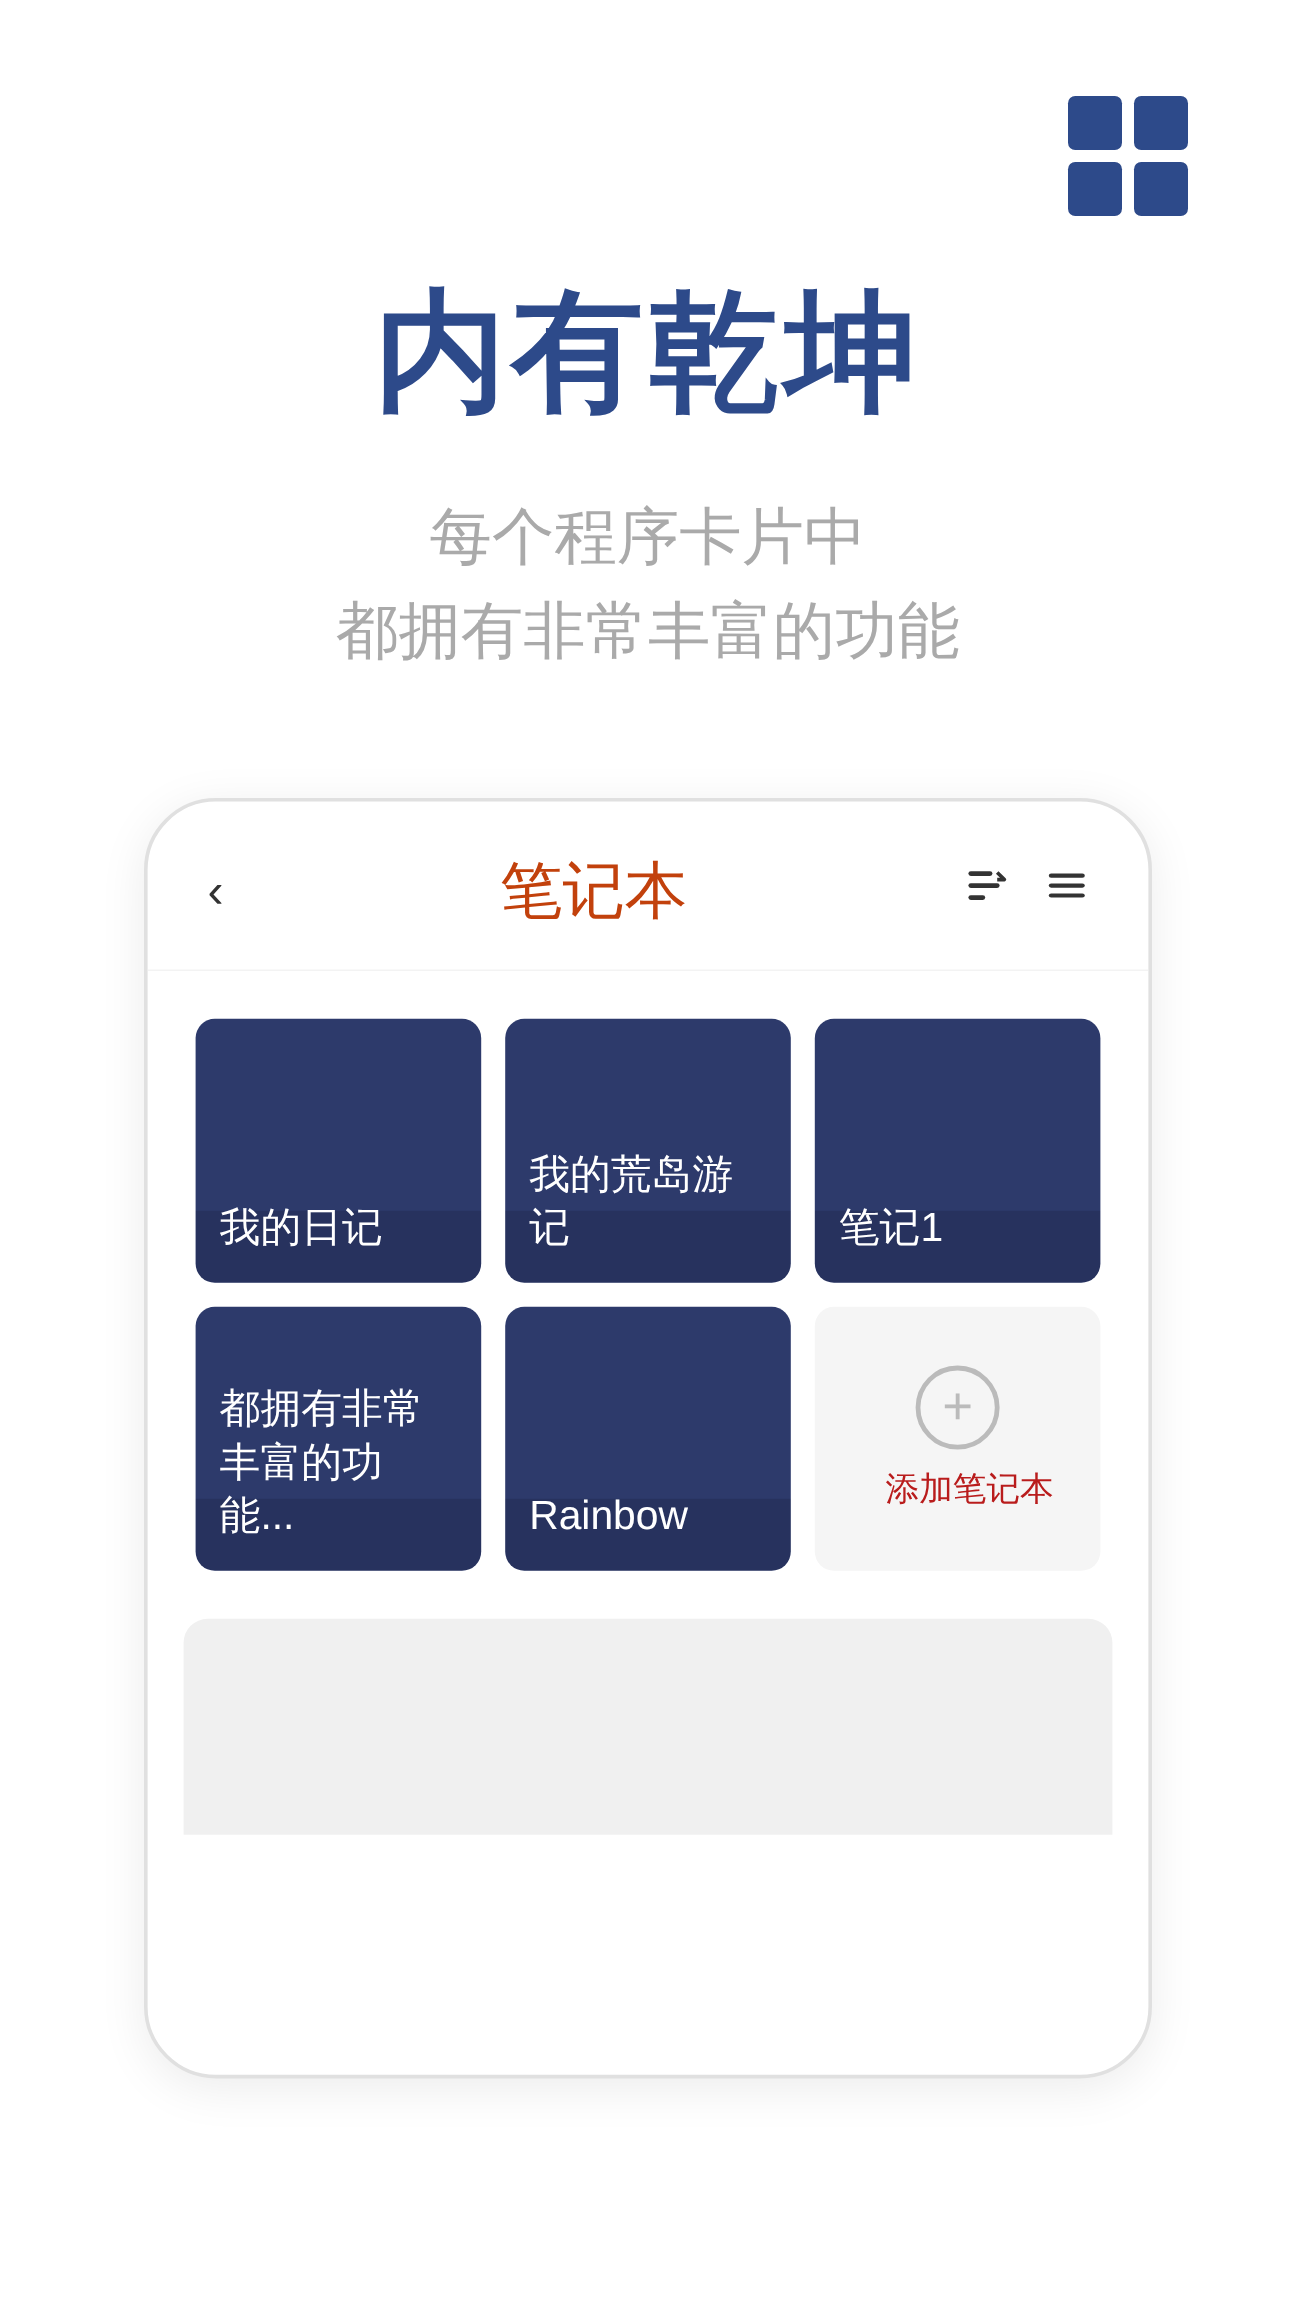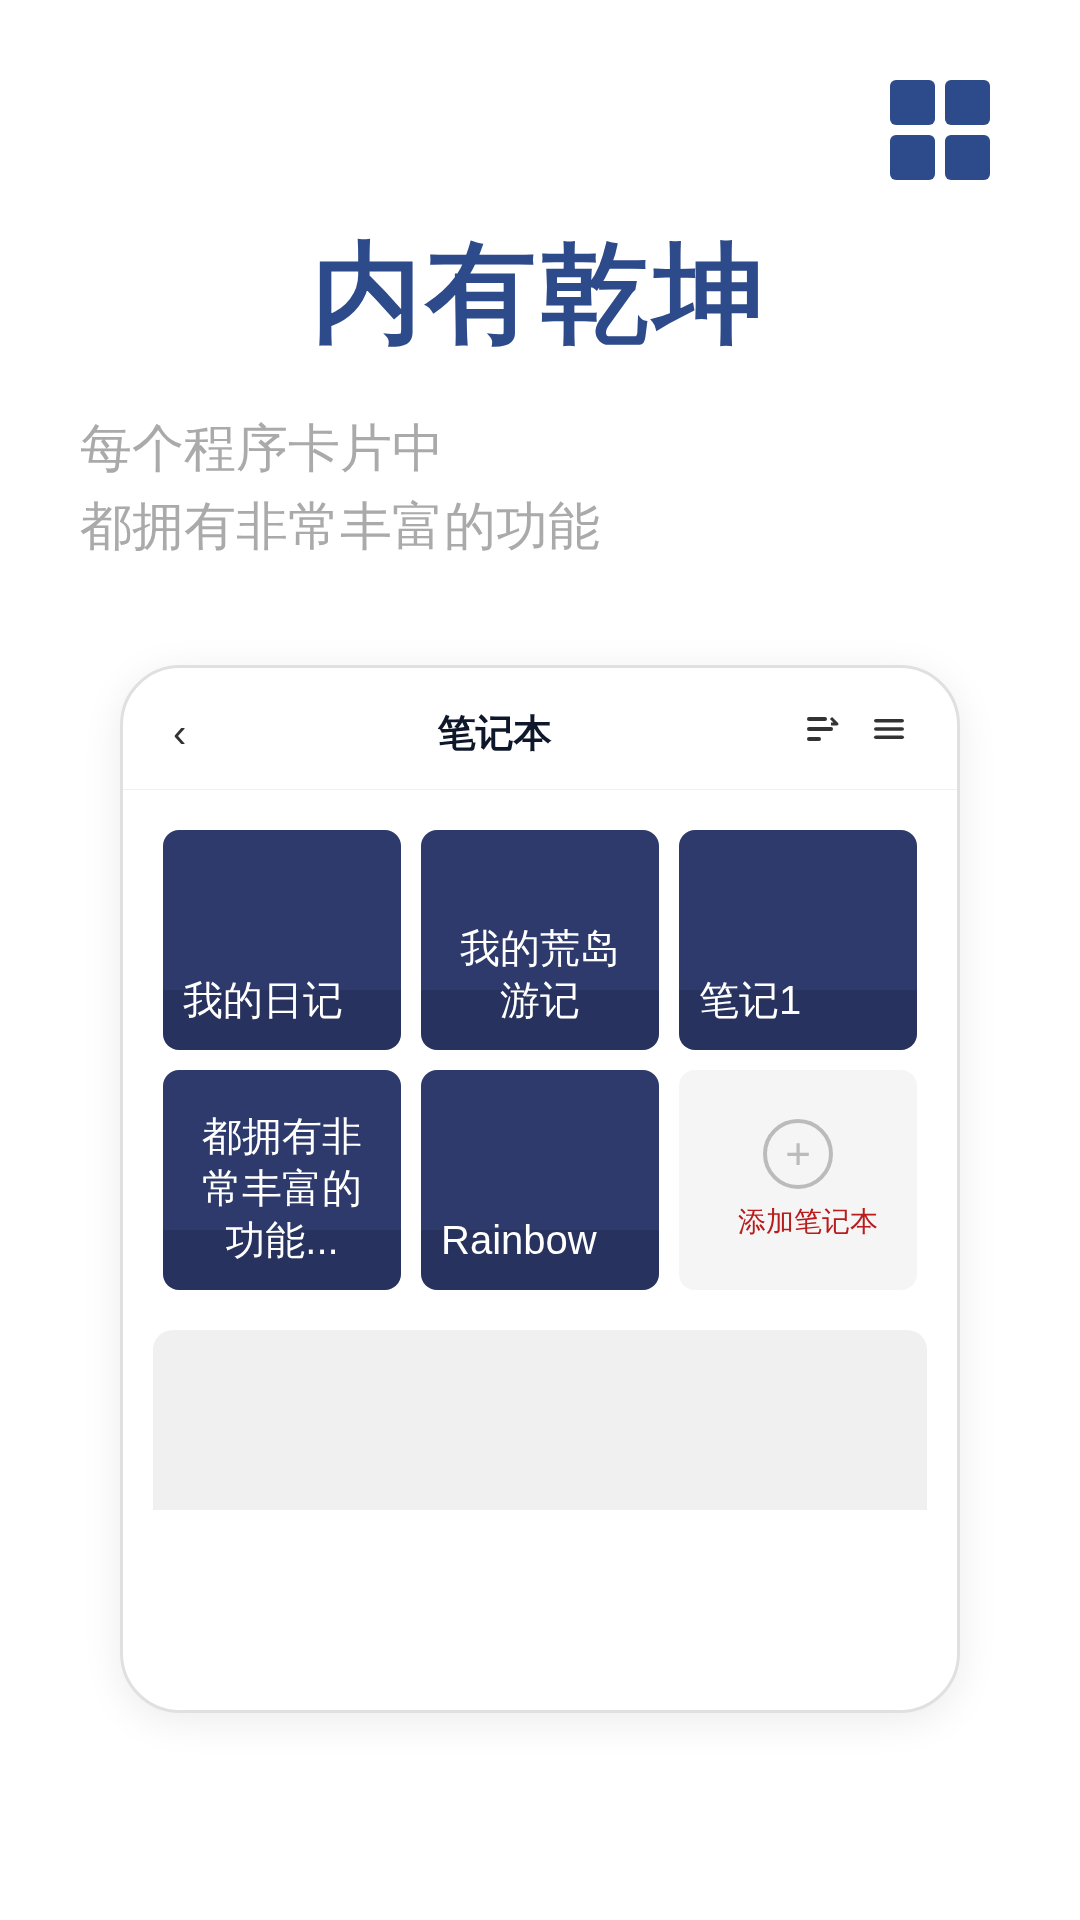--- a/index.html
+++ b/index.html
@@ -63,21 +63,21 @@
 
     .headline-blue {
       font-size: 110px;
       font-weight: 900;
       color: #2d4a8a;
       letter-spacing: 4px;
     }
 
     .subtitle-area {
       margin-top: 40px;
-      text-align: left;
+      text-align: center;
       padding: 0 80px;
     }
 
     .subtitle-line {
       font-size: 52px;
       color: #aaaaaa;
       line-height: 1.5;
       font-weight: 400;
     }
 
@@ -110,23 +110,23 @@
     }
 
     .app-header-back {
       font-size: 40px;
       color: #333;
       cursor: pointer;
       font-weight: 300;
     }
 
     .app-header-title {
-      font-size: 38px;
-      color: #0f172a;
-      font-weight: 700;
+      font-size: 52px;
+      color: #c2410c;
+      font-weight: 400;
     }
 
     .app-header-icons {
       display: flex;
       align-items: center;
       gap: 30px;
     }
 
     .header-icon {
       font-size: 38px;
@@ -158,27 +158,26 @@
       position: absolute;
       bottom: 0;
       left: 0;
       right: 0;
       height: 60px;
       background: rgba(0,0,0,0.12);
       border-radius: 0 0 16px 16px;
     }
 
     .notebook-card-label {
-      font-size: 40px;
+      font-size: 34px;
       color: #ffffff;
       font-weight: 500;
       line-height: 1.3;
       position: relative;
       z-index: 1;
-      text-align: center;
     }
 
     .notebook-card-add {
       background: #f5f5f5;
       border-radius: 16px;
       height: 220px;
       display: flex;
       flex-direction: column;
       align-items: center;
       justify-content: center;

